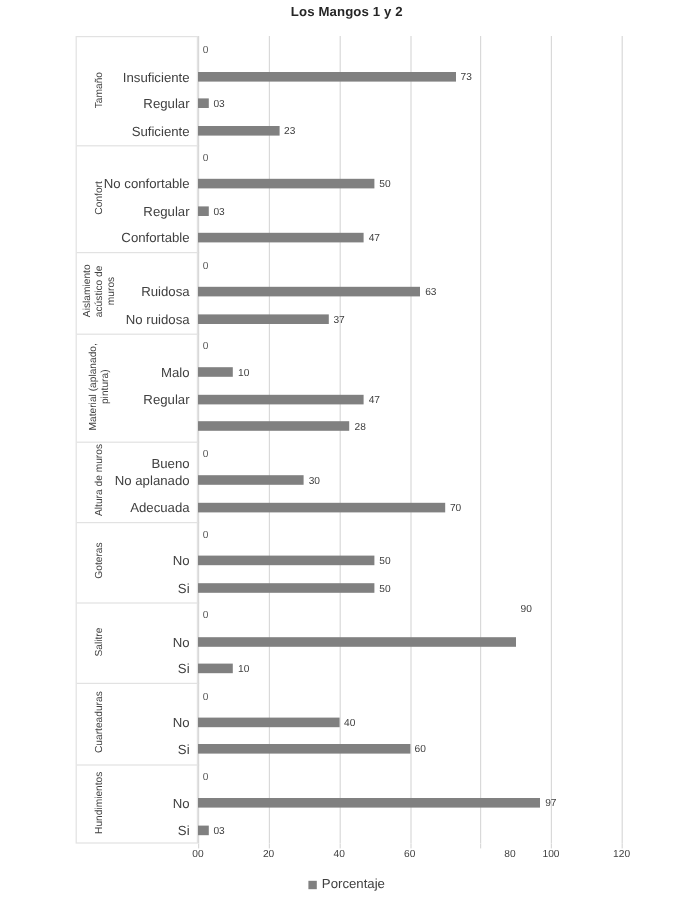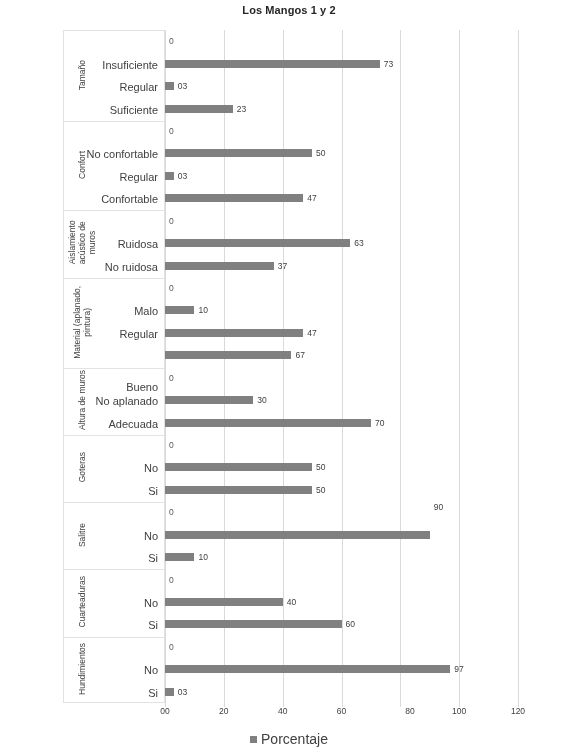--- a/index.html
+++ b/index.html
@@ -86,21 +86,21 @@
   .xaxis-base{
     position:absolute;left:165px;top:703px;width:353px;height:1px;background:#ffffff;
   }
 
   
   .legend{
     position:absolute;top:731px;left:0;width:578px;
     display:flex;align-items:center;justify-content:center;gap:4px;
   }
   .legend-swatch{width:7px;height:7px;background:#808080;display:inline-block;}
-  .legend-label{font-size:14px;color:#404040;}
+  .legend-label{font-size:11px;color:#404040;}
 </style>
 </head>
 <body>
 
 <div id="chart-root">
 
   <div class="chart-title">Los Mangos 1 y 2</div>
 
   <div class="grpcol" id="grpcol">
       <div class="grp-label" style="top: 0px; height: 89.7333px;">
@@ -189,21 +189,21 @@
       <div class="bar" style="left: 0px; width: 185.325px; top: 213.117px; background: rgb(128, 128, 128);"></div>
       <div class="bar-value" style="left: 189.325px; top: 213.117px;">63</div>
       <div class="bar" style="left: 0px; width: 108.842px; top: 235.55px; background: rgb(128, 128, 128);"></div>
       <div class="bar-value" style="left: 112.842px; top: 235.55px;">37</div>
       <div class="zero-value" style="top: 257.983px;">0</div>
       <div class="bar" style="left: 0px; width: 29.4167px; top: 280.417px; background: rgb(128, 128, 128);"></div>
       <div class="bar-value" style="left: 33.4167px; top: 280.417px;">10</div>
       <div class="bar" style="left: 0px; width: 138.258px; top: 302.85px; background: rgb(128, 128, 128);"></div>
       <div class="bar-value" style="left: 142.258px; top: 302.85px;">47</div>
       <div class="bar" style="left: 0px; width: 126.492px; top: 325.283px; background: rgb(128, 128, 128);"></div>
-      <div class="bar-value" style="left: 130.492px; top: 325.283px;">67</div>
+      <div class="bar-value" style="left: 130.492px; top: 325.283px;">28</div>
       <div class="zero-value" style="top: 347.717px;">0</div>
       <div class="bar" style="left: 0px; width: 88.25px; top: 370.15px; background: rgb(128, 128, 128);"></div>
       <div class="bar-value" style="left: 92.25px; top: 370.15px;">30</div>
       <div class="bar" style="left: 0px; width: 205.917px; top: 392.583px; background: rgb(128, 128, 128);"></div>
       <div class="bar-value" style="left: 209.917px; top: 392.583px;">70</div>
       <div class="zero-value" style="top: 415.017px;">0</div>
       <div class="bar" style="left: 0px; width: 147.083px; top: 437.45px; background: rgb(128, 128, 128);"></div>
       <div class="bar-value" style="left: 151.083px; top: 437.45px;">50</div>
       <div class="bar" style="left: 0px; width: 147.083px; top: 459.883px; background: rgb(128, 128, 128);"></div>
       <div class="bar-value" style="left: 151.083px; top: 459.883px;">50</div>
@@ -227,21 +227,21 @@
   <div class="xaxis-base"></div>
   <div id="xaxis">
       <div class="xtick" style="left: 165px;">00</div>
       <div class="xtickmark" style="left: 165px;"></div>
       <div class="xtick" style="left: 223.833px;">20</div>
       <div class="xtickmark" style="left: 223.833px;"></div>
       <div class="xtick" style="left: 282.667px;">40</div>
       <div class="xtickmark" style="left: 282.667px;"></div>
       <div class="xtick" style="left: 341.5px;">60</div>
       <div class="xtickmark" style="left: 341.5px;"></div>
-      <div class="xtick" style="left: 388px; padding-left: 44px;">80</div>
+      <div class="xtick" style="left: 403px; padding-left: 44px;">80</div>
       <div class="xtickmark" style="left: 400.333px;"></div>
       <div class="xtick" style="left: 459.167px;">100</div>
       <div class="xtickmark" style="left: 459.167px;"></div>
       <div class="xtick" style="left: 518px;">120</div>
       <div class="xtickmark" style="left: 518px;"></div>
     </div>
 
   <div class="legend">
     <span class="legend-swatch"></span>
     <span class="legend-label">Porcentaje</span>

